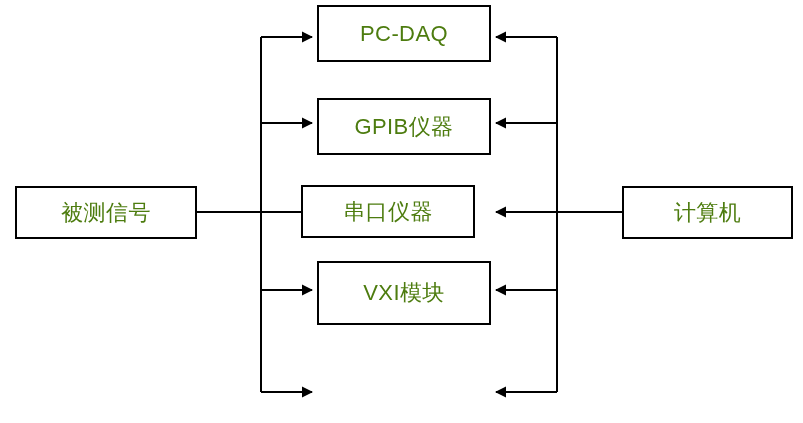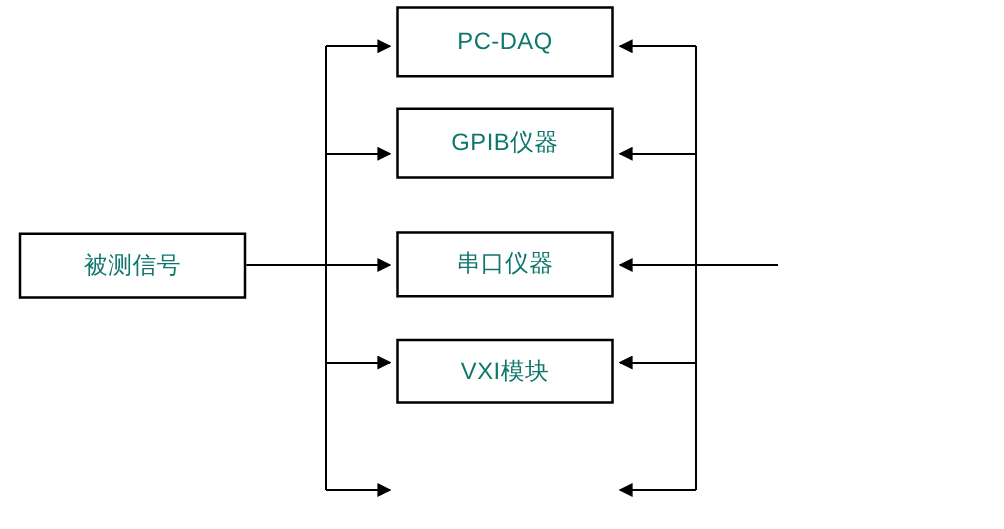--- a/index.html
+++ b/index.html
@@ -29,23 +29,23 @@
     position: absolute;
     box-sizing: border-box;
     border: 2px solid #000000;
     background: #ffffff;
     display: flex;
     align-items: center;
     justify-content: center;
     z-index: 2;
   }
   .node-label {
-    font-size: 19px;
+    font-size: 22px;
     line-height: 1;
-    color: #0f766e;
+    color: #4d7c0f;
     letter-spacing: 0.4px;
     white-space: nowrap;
     user-select: none;
   }
 </style>
 </head>
 <body>
 
 <div id="canvas">
 
@@ -83,24 +83,27 @@
     </g>
   </svg>
 
   <div class="node" id="node-source" style="left: 15px; top: 186px; width: 182px; height: 53px;">
     <span class="node-label">被测信号</span>
   </div>
 
   <div class="node" id="node-instrument-0" style="left: 317px; top: 5px; width: 174px; height: 57px;">
     <span class="node-label">PC-DAQ</span>
   </div>
-  <div class="node" id="node-instrument-1" style="left: 317px; top: 86px; width: 174px; height: 57px;">
+  <div class="node" id="node-instrument-1" style="left: 317px; top: 98px; width: 174px; height: 57px;">
     <span class="node-label">GPIB仪器</span>
   </div>
-  <div class="node" id="node-instrument-2" style="left: 317px; top: 185px; width: 174px; height: 53px;">
+  <div class="node" id="node-instrument-2" style="left: 301px; top: 185px; width: 174px; height: 53px;">
     <span class="node-label">串口仪器</span>
   </div>
-  <div class="node" id="node-instrument-3" style="left: 317px; top: 261px; width: 174px; height: 52px; margin-top: 10px;">
+  <div class="node" id="node-instrument-3" style="left: 317px; top: 261px; width: 174px; height: 64px;">
     <span class="node-label">VXI模块</span>
   </div>
 
+  <div class="node" id="node-sink" style="left: 622px; top: 186px; width: 171px; height: 53px;">
+    <span class="node-label">计算机</span>
+  </div>
 
 </div>
 
 </body></html>

